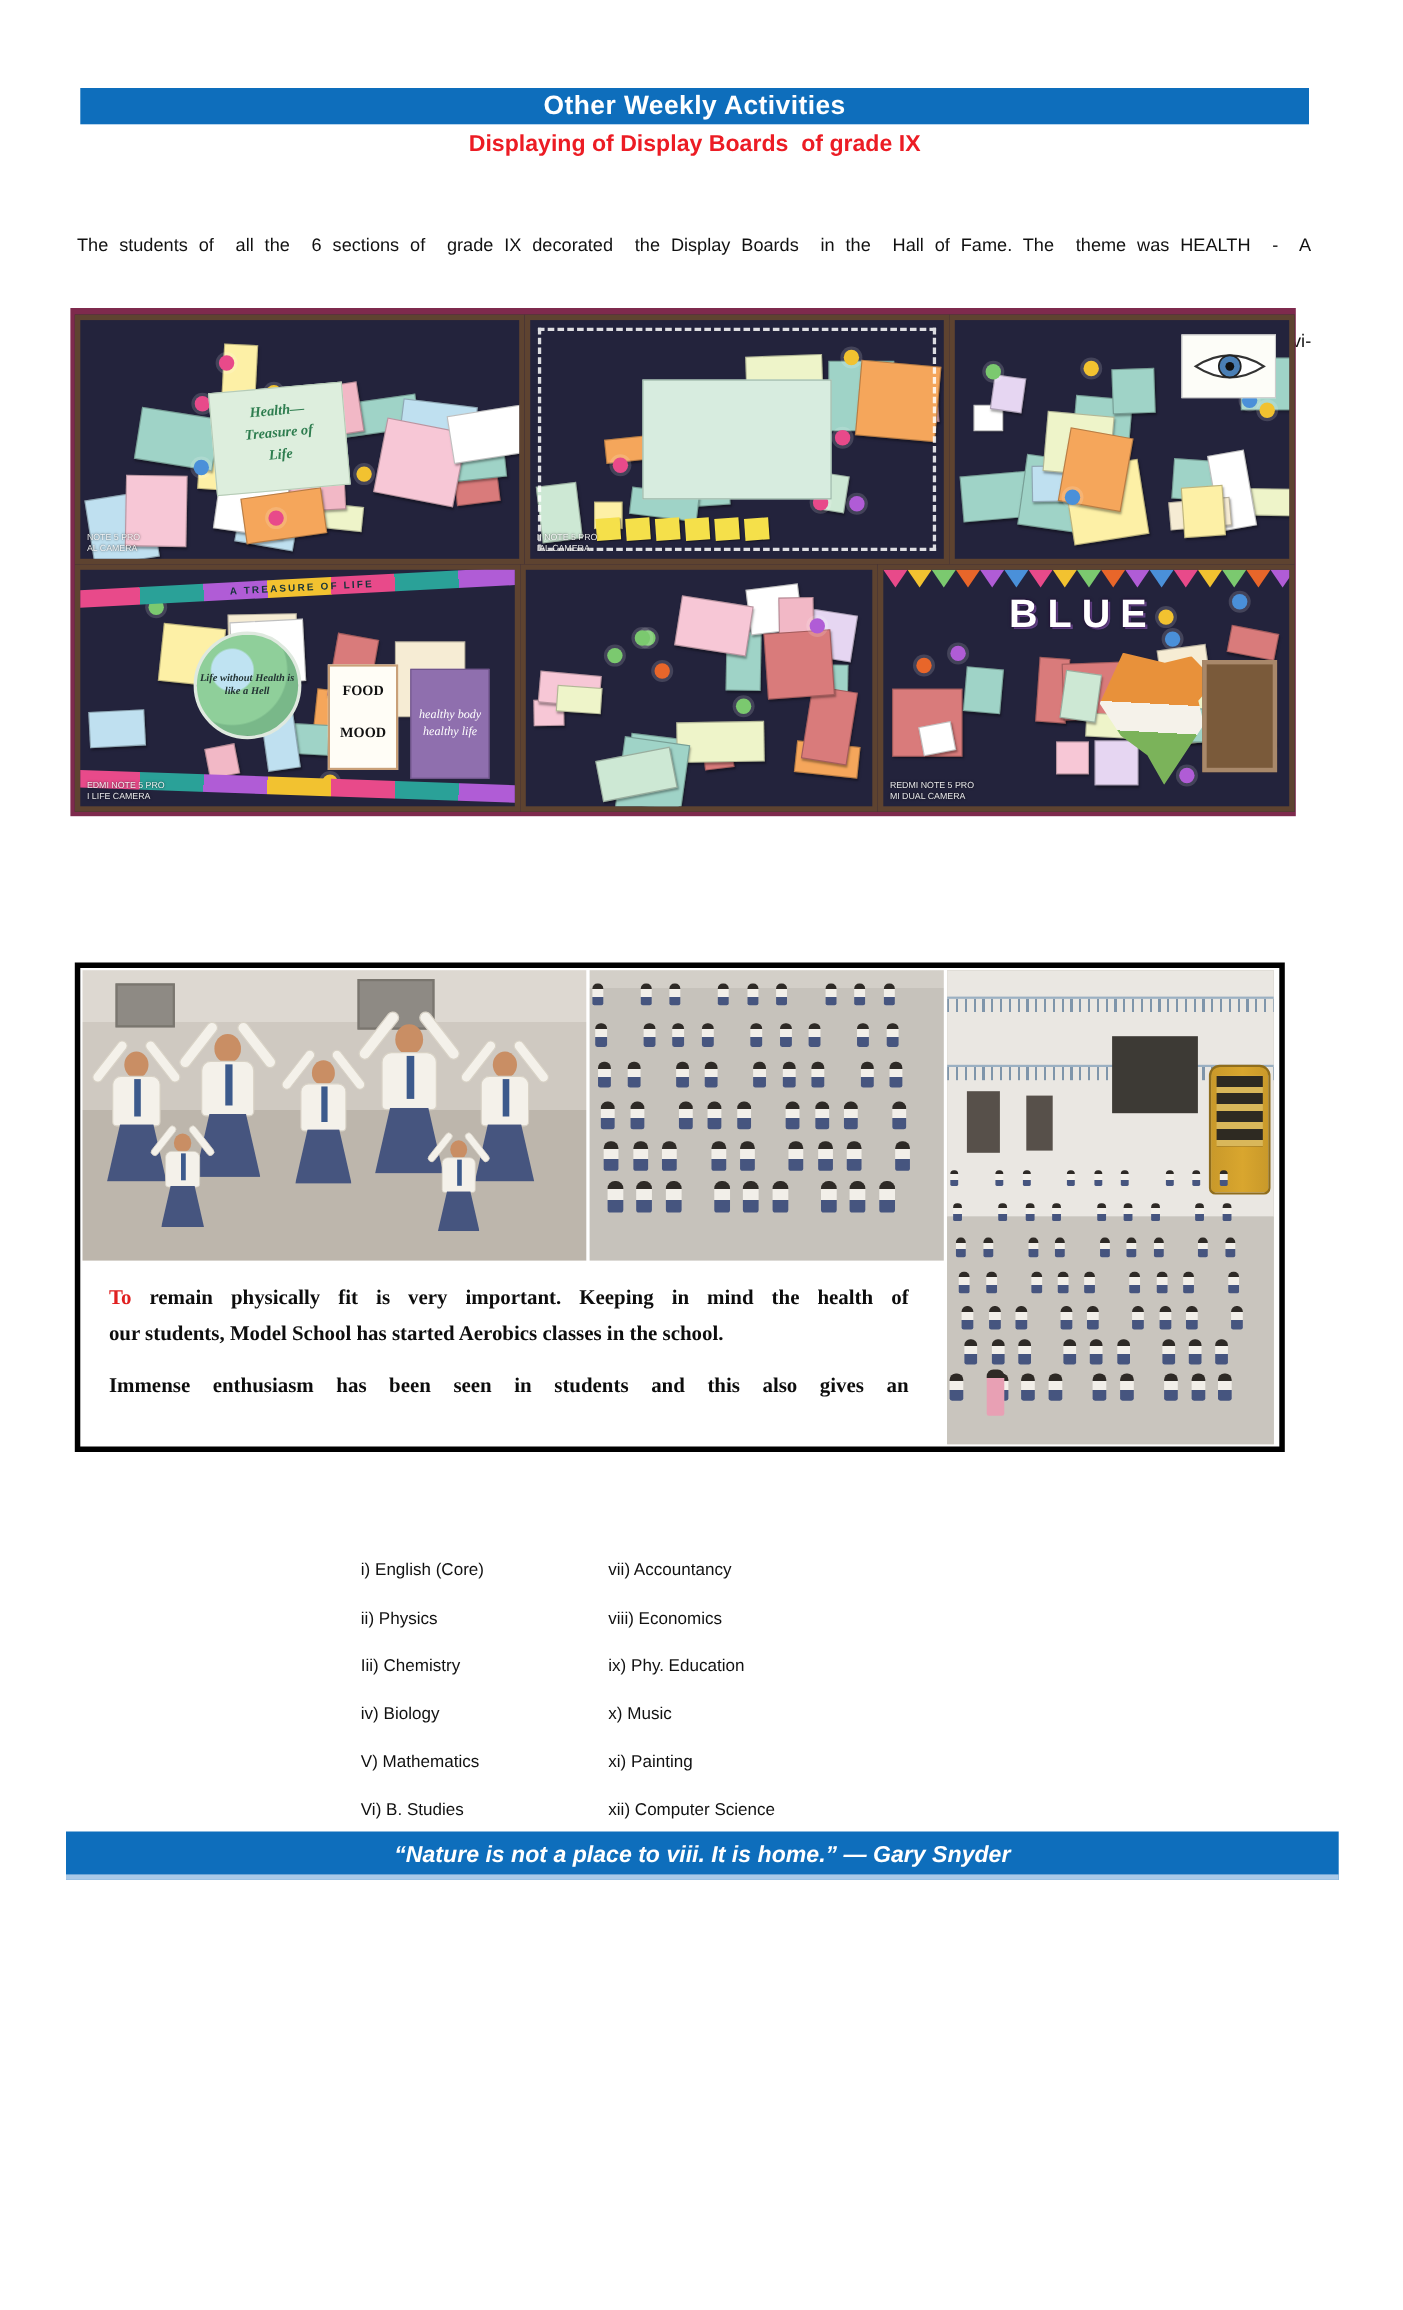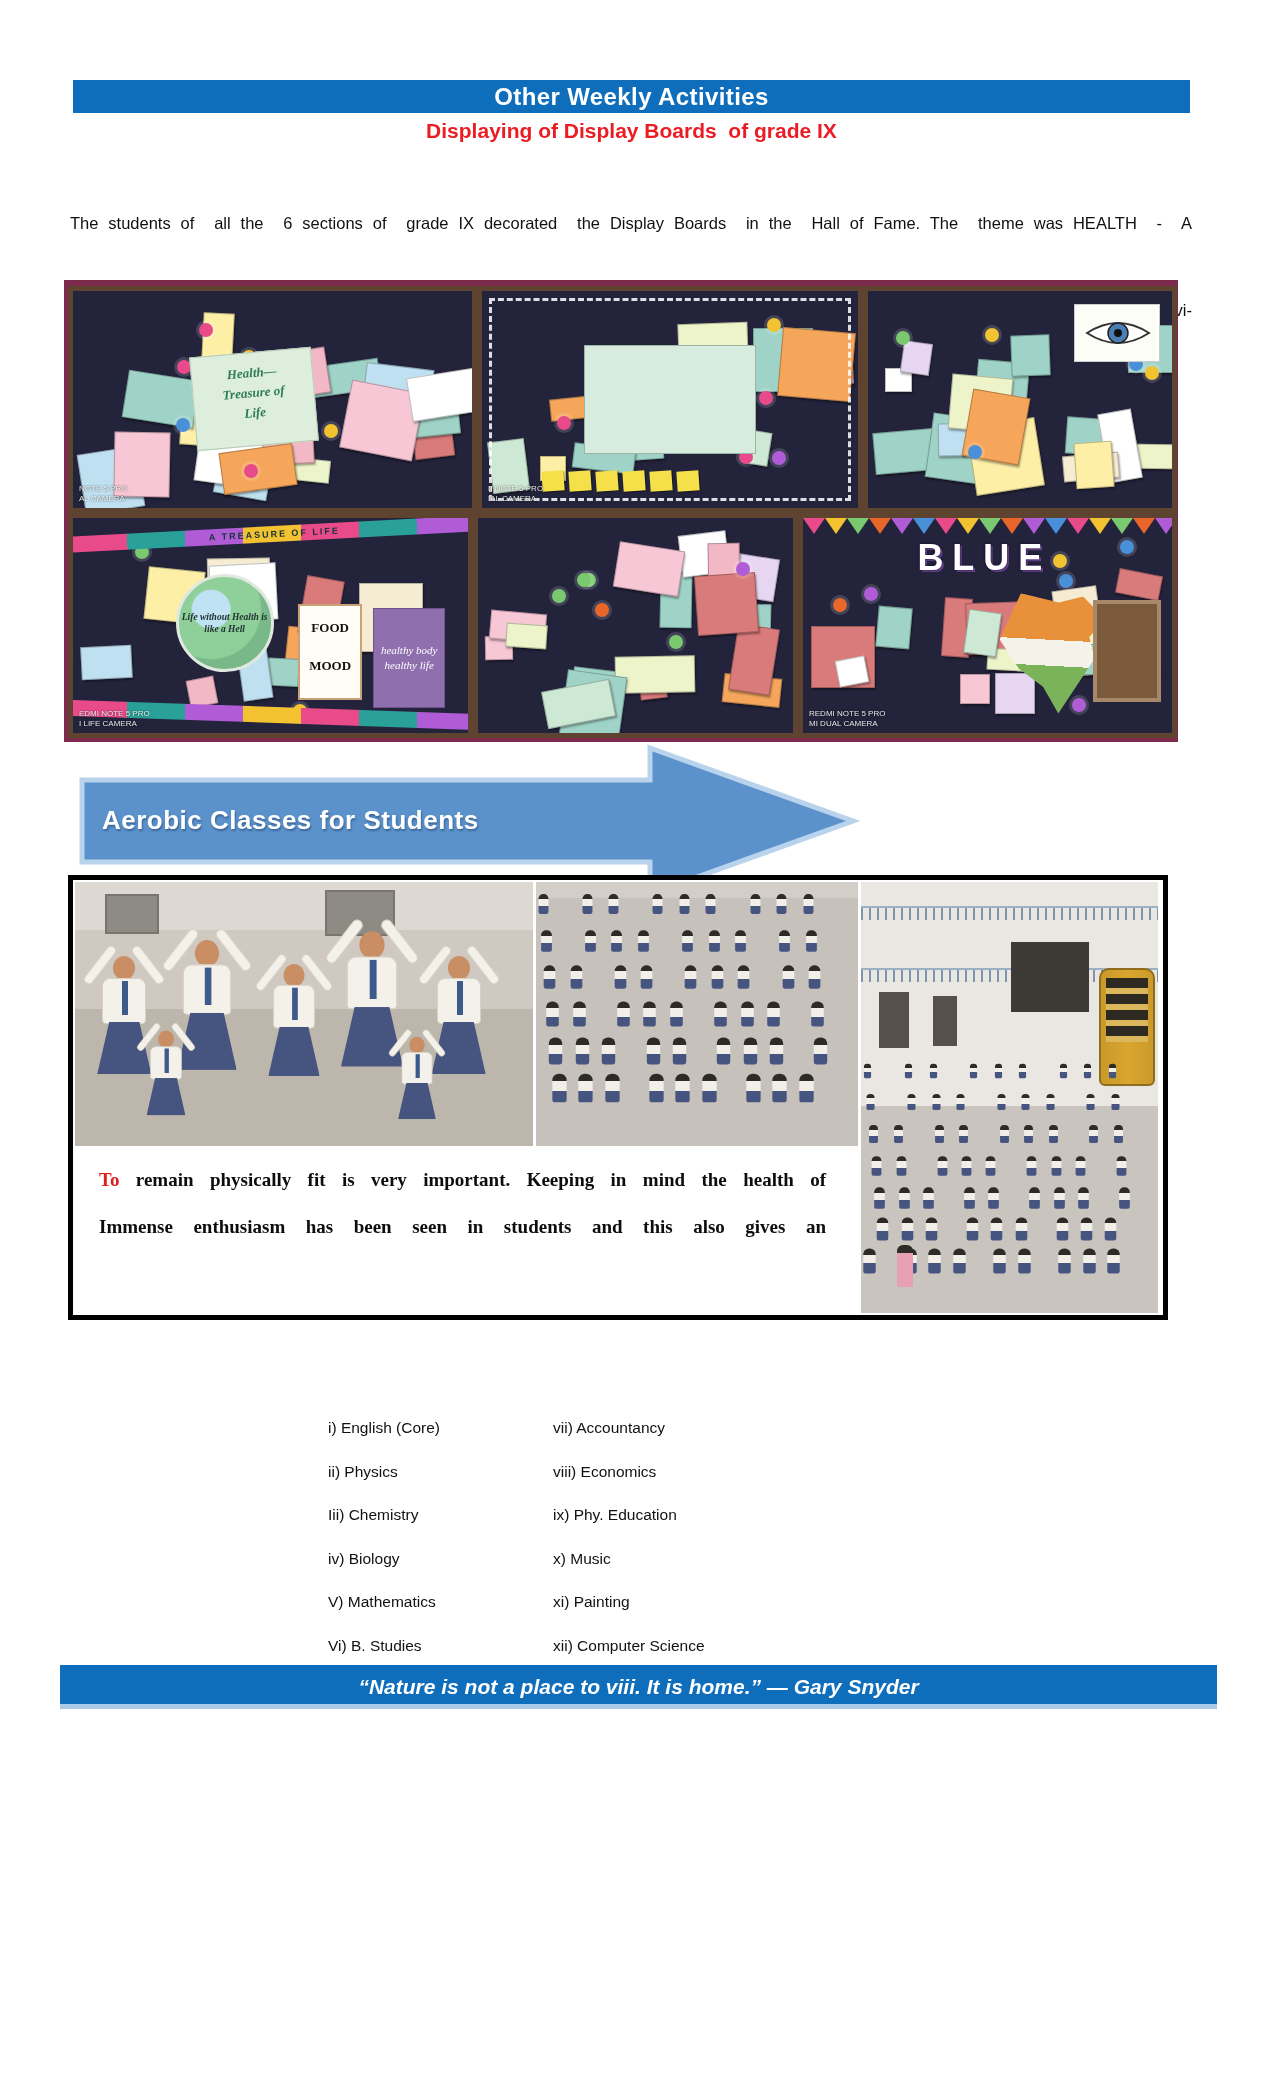--- a/index.html
+++ b/index.html
@@ -348,26 +348,20 @@
         <div class="paper" style="left: 52.1465%; top: 71.9744%; width: 39.3154px; height: 40.868px; background: rgb(230, 214, 242); transform: rotate(0deg);"></div>
         <div class="flower" style="left: 8.17028%; top: 37.3959%; background: rgb(232, 102, 42);"></div>
         <div class="flower" style="left: 72.973%; top: 83.6889%; background: rgb(176, 92, 214);"></div>
         <div class="flower" style="left: 67.6987%; top: 16.5619%; background: rgb(242, 194, 48);"></div>
         <div class="flower" style="left: 86.017%; top: 10.3083%; background: rgb(74, 144, 217);"></div>
         <div class="flower" style="left: 16.4279%; top: 32.1744%; background: rgb(176, 92, 214);"></div>
         <div class="flower" style="left: 69.3844%; top: 25.9794%; background: rgb(74, 144, 217);"></div>
       </div>
   </div>
 
-  <div class="arrow-wrap">
-    <svg width="800" height="162" viewBox="0 0 800 162">
-      <path d="M12 38 H580 V6 L783 79 L580 152 V120 H12 Z" fill="#5b92cc" stroke="#b9d3ec" stroke-width="5" stroke-linejoin="miter"></path>
-    </svg>
-    <div class="arrow-label">Aerobic Classes for Students</div>
-  </div>
 
   <div class="aero-frame">
 
     <div class="photo photo-left">
       <div class="window" style="left:30px;top:12px;width:54px;height:40px"></div>
       <div class="window" style="left:250px;top:8px;width:70px;height:46px"></div>
     <div class="figA" style="left: 4%; top: 22%; transform: scale(1);">
           <i class="armL"></i>
           <i class="armR"></i>
           <b class="hd"></b>
@@ -551,20 +545,21 @@
           <i class="kid" style="left: 83.2778%; top: 75.7143%; transform: scale(1.13);"></i>
         </div>
       <div class="teacher"></div>
     </div>
 
     <div class="aero-text">
       <div class="jl">
         <span class="lead-red">To</span>
         <span>remain physically fit is very important. Keeping in mind the health of</span>
       </div>
+      <div>our students, Model School has started Aerobics classes in the school.</div>
       <div class="gap"></div>
       <div class="jl">Immense enthusiasm has been seen in students and this also gives an</div>
     </div>
   </div>
 
 
   <div class="subjects colB">
     <div class="cell">vii) Accountancy</div>
     <div class="cell">viii) Economics</div>
     <div class="cell">ix) Phy. Education</div>

